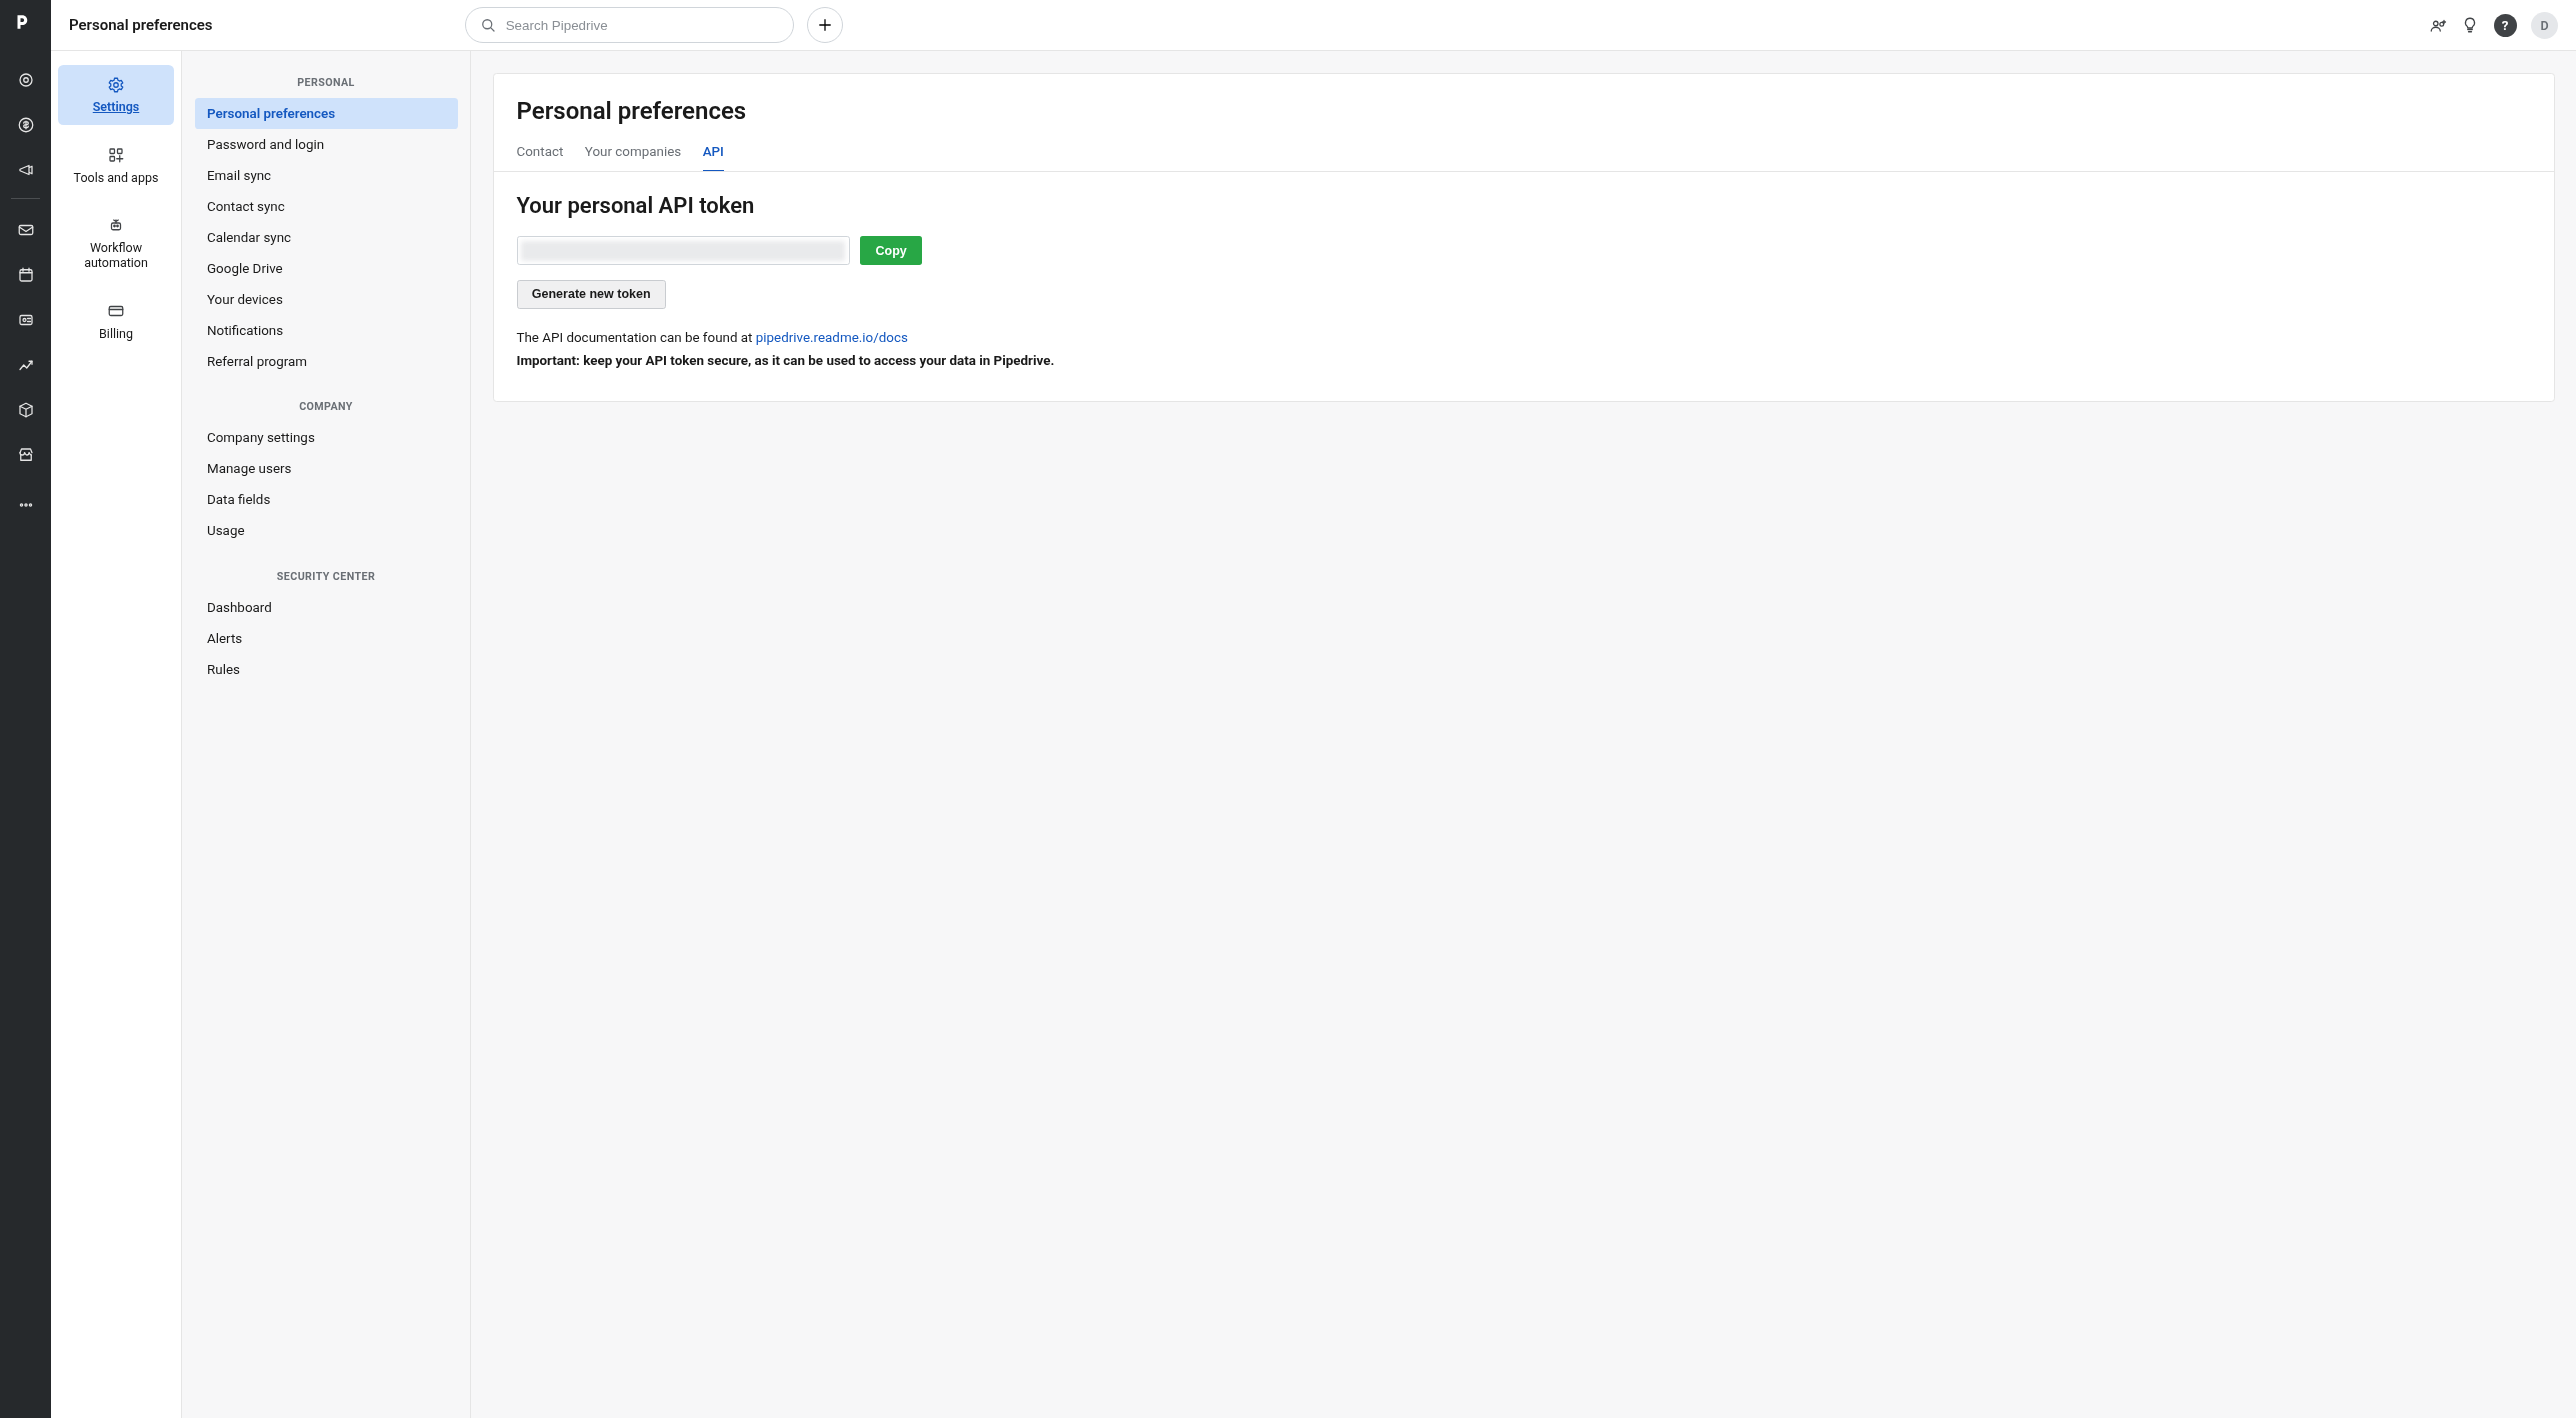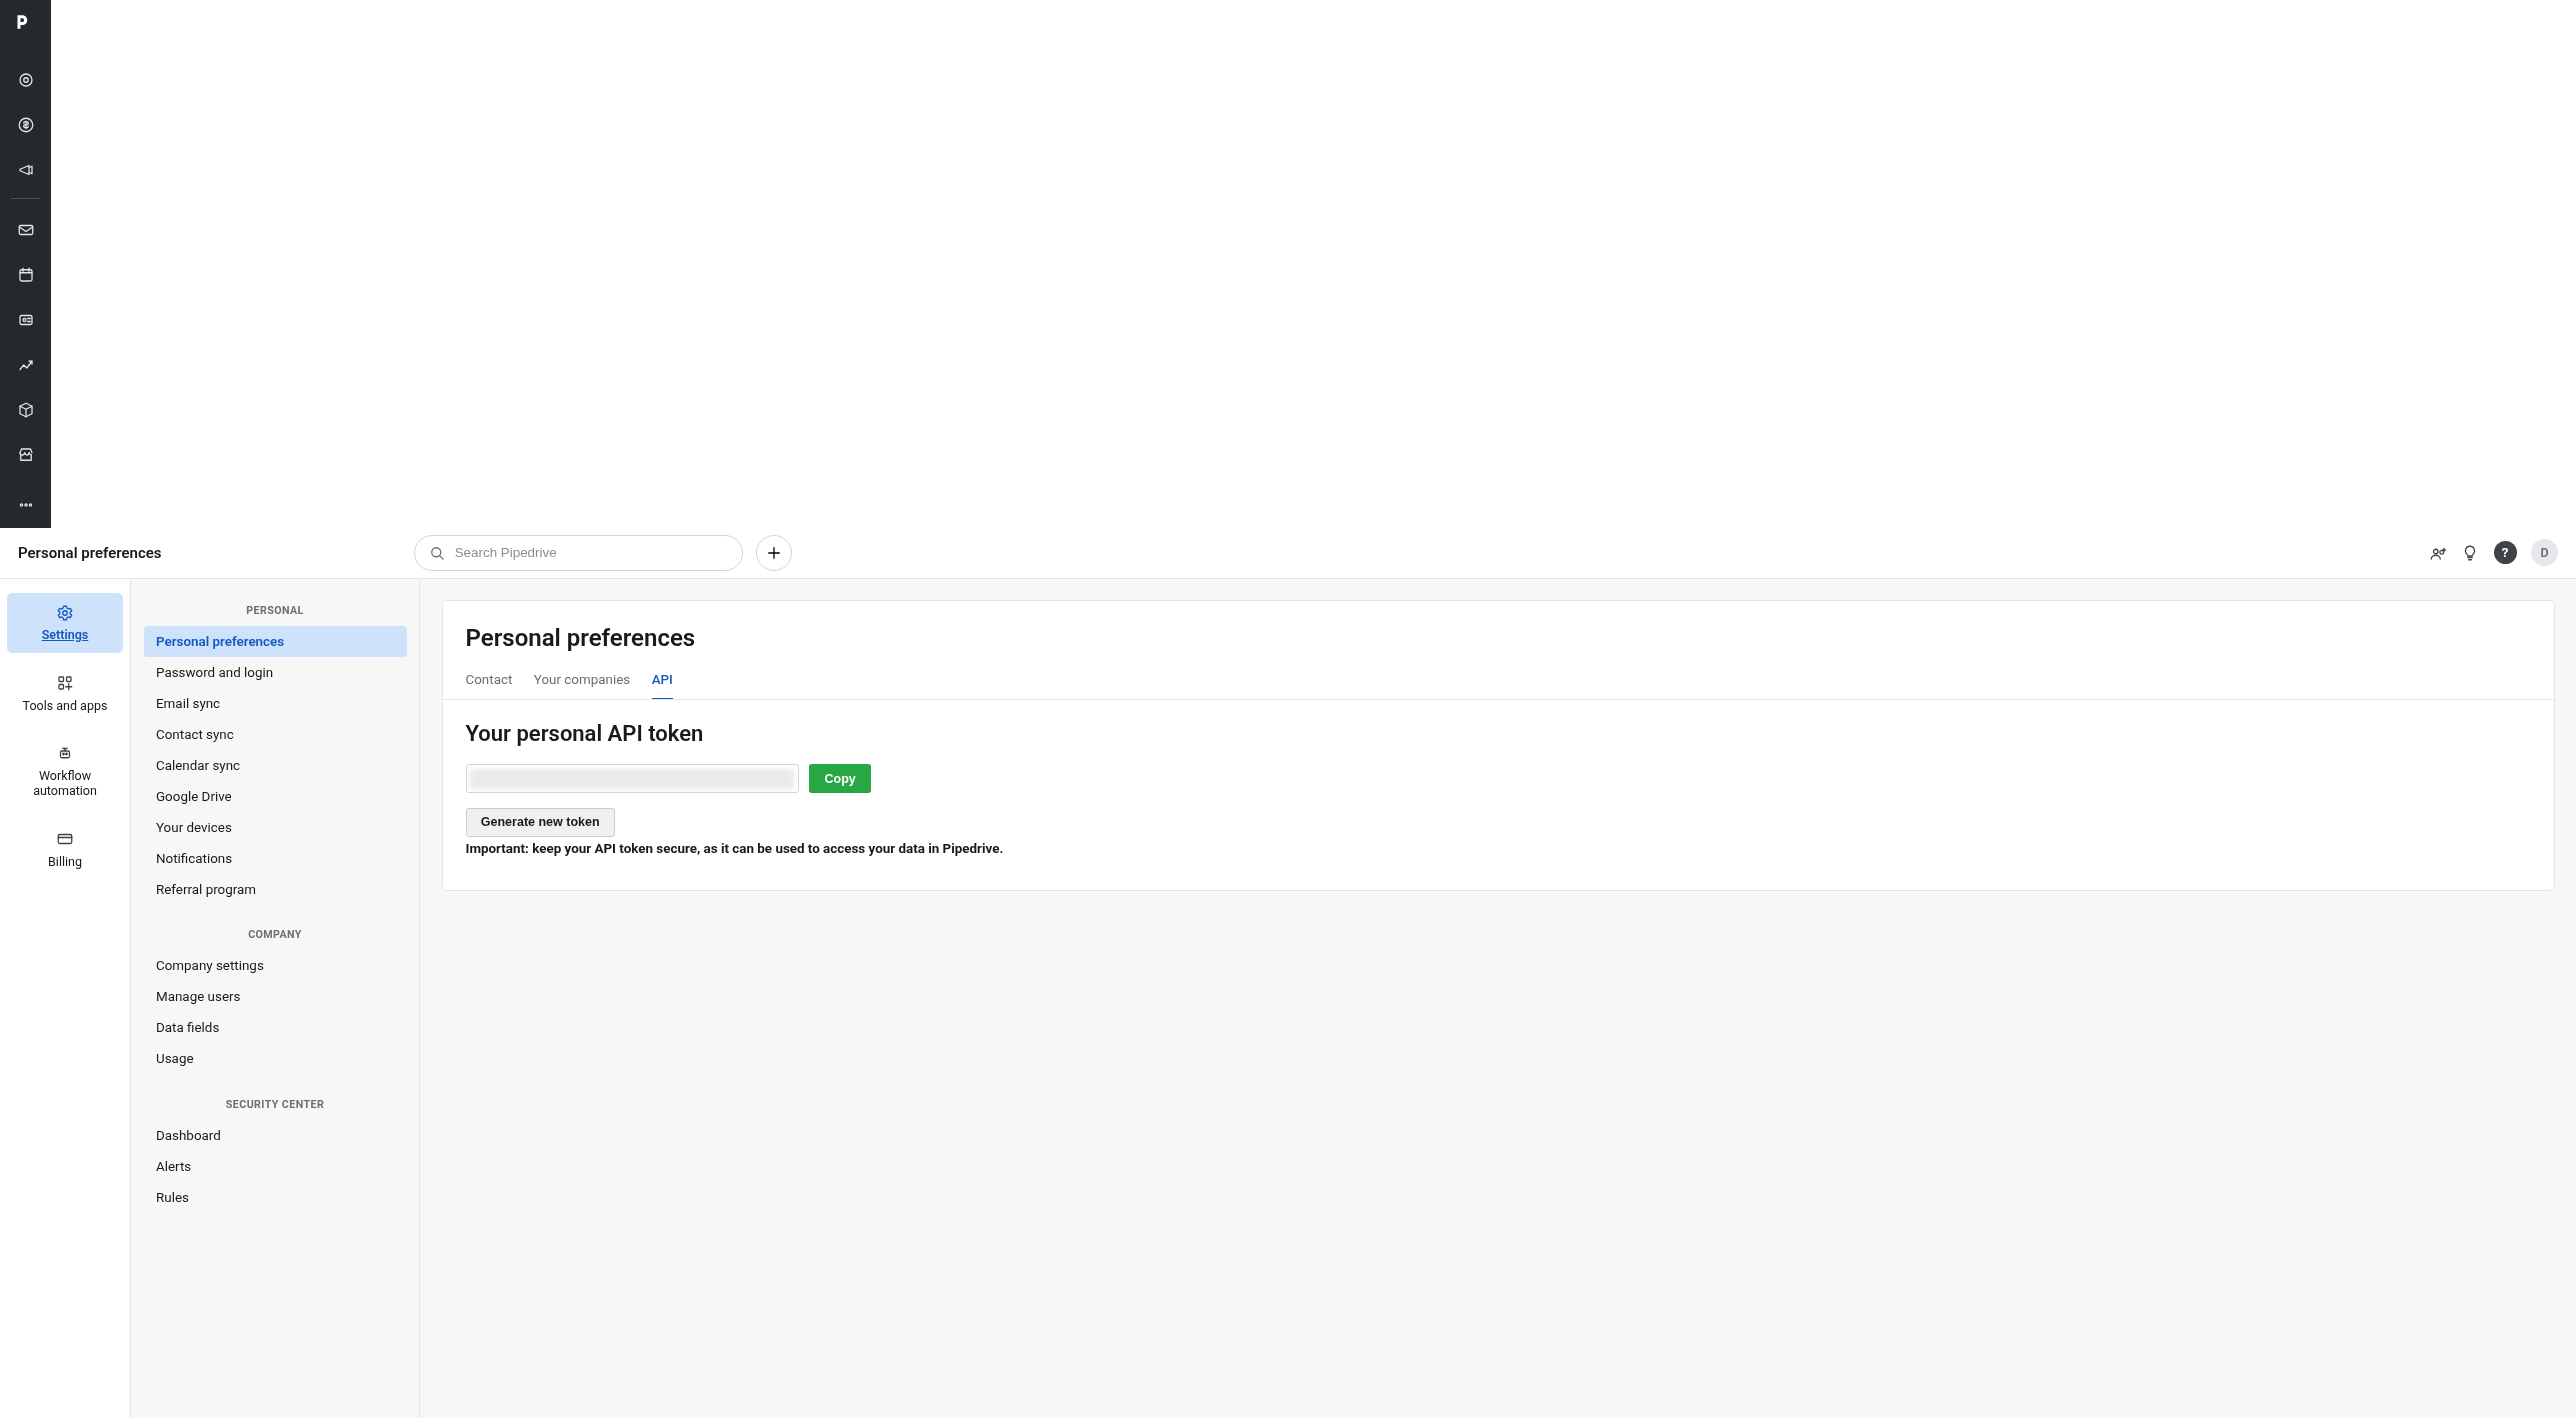--- a/index.html
+++ b/index.html
@@ -10,21 +10,20 @@
     color: #1a1a1a;
     background: #fff;
     overflow: hidden;
   }
 
   
   .app {
     display: flex;
     height: 100vh;
     width: 100vw;
-    flex-direction: column;
   }
 
   .rail {
     width: 51px;
     background: #26292c;
     display: flex;
     flex-direction: column;
     align-items: center;
     padding-top: 12.5px;
     flex-shrink: 0;
@@ -440,20 +439,23 @@
           </div>
           <div class="card-body">
             <h2 class="section-heading">Your personal API token</h2>
             <div class="token-row">
               <div class="token-input">
                 <div class="token-blur"></div>
               </div>
               <button class="btn btn-green">Copy</button>
             </div>
             <button class="btn btn-secondary">Generate new token</button>
+            <p class="doc-line">
+              <span>The API documentation can be found at </span><a href="#">pipedrive.readme.io/docs</a>
+            </p>
             <p class="important-line">Important: keep your API token secure, as it can be used to access your data in Pipedrive.</p>
           </div>
         </div>
       </main>
 
     </div>
   </div>
 </div>
 
 

